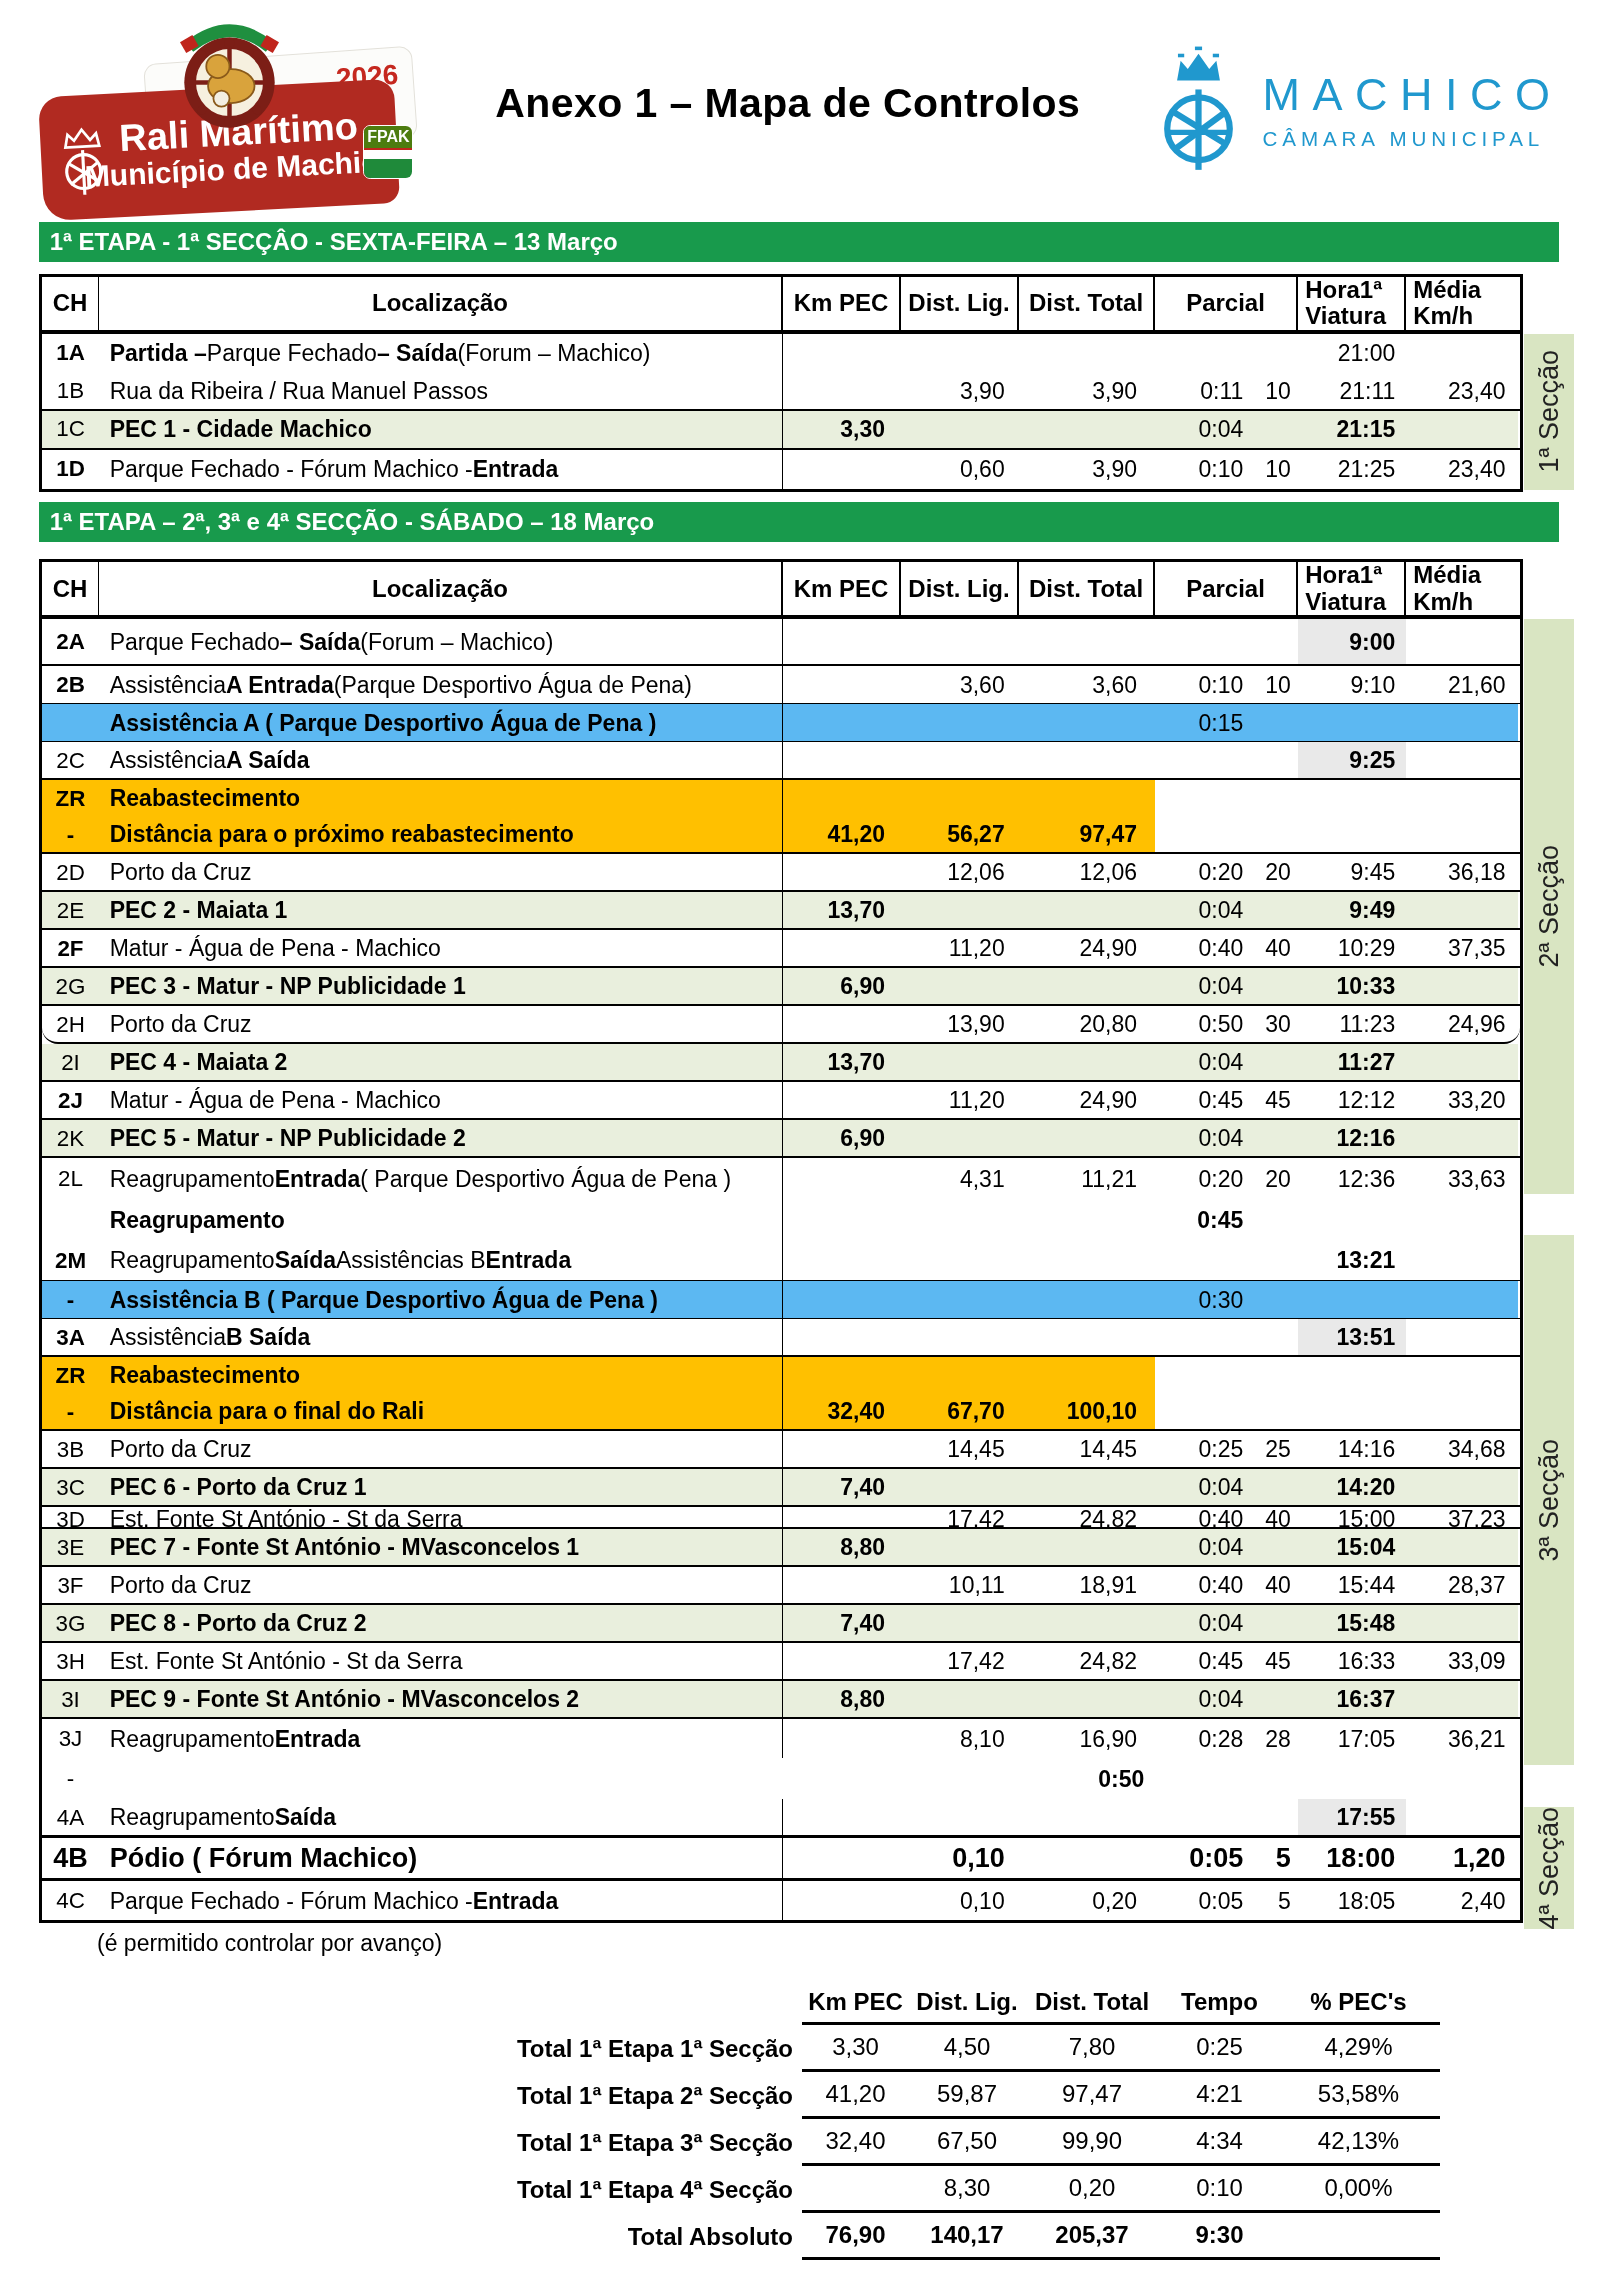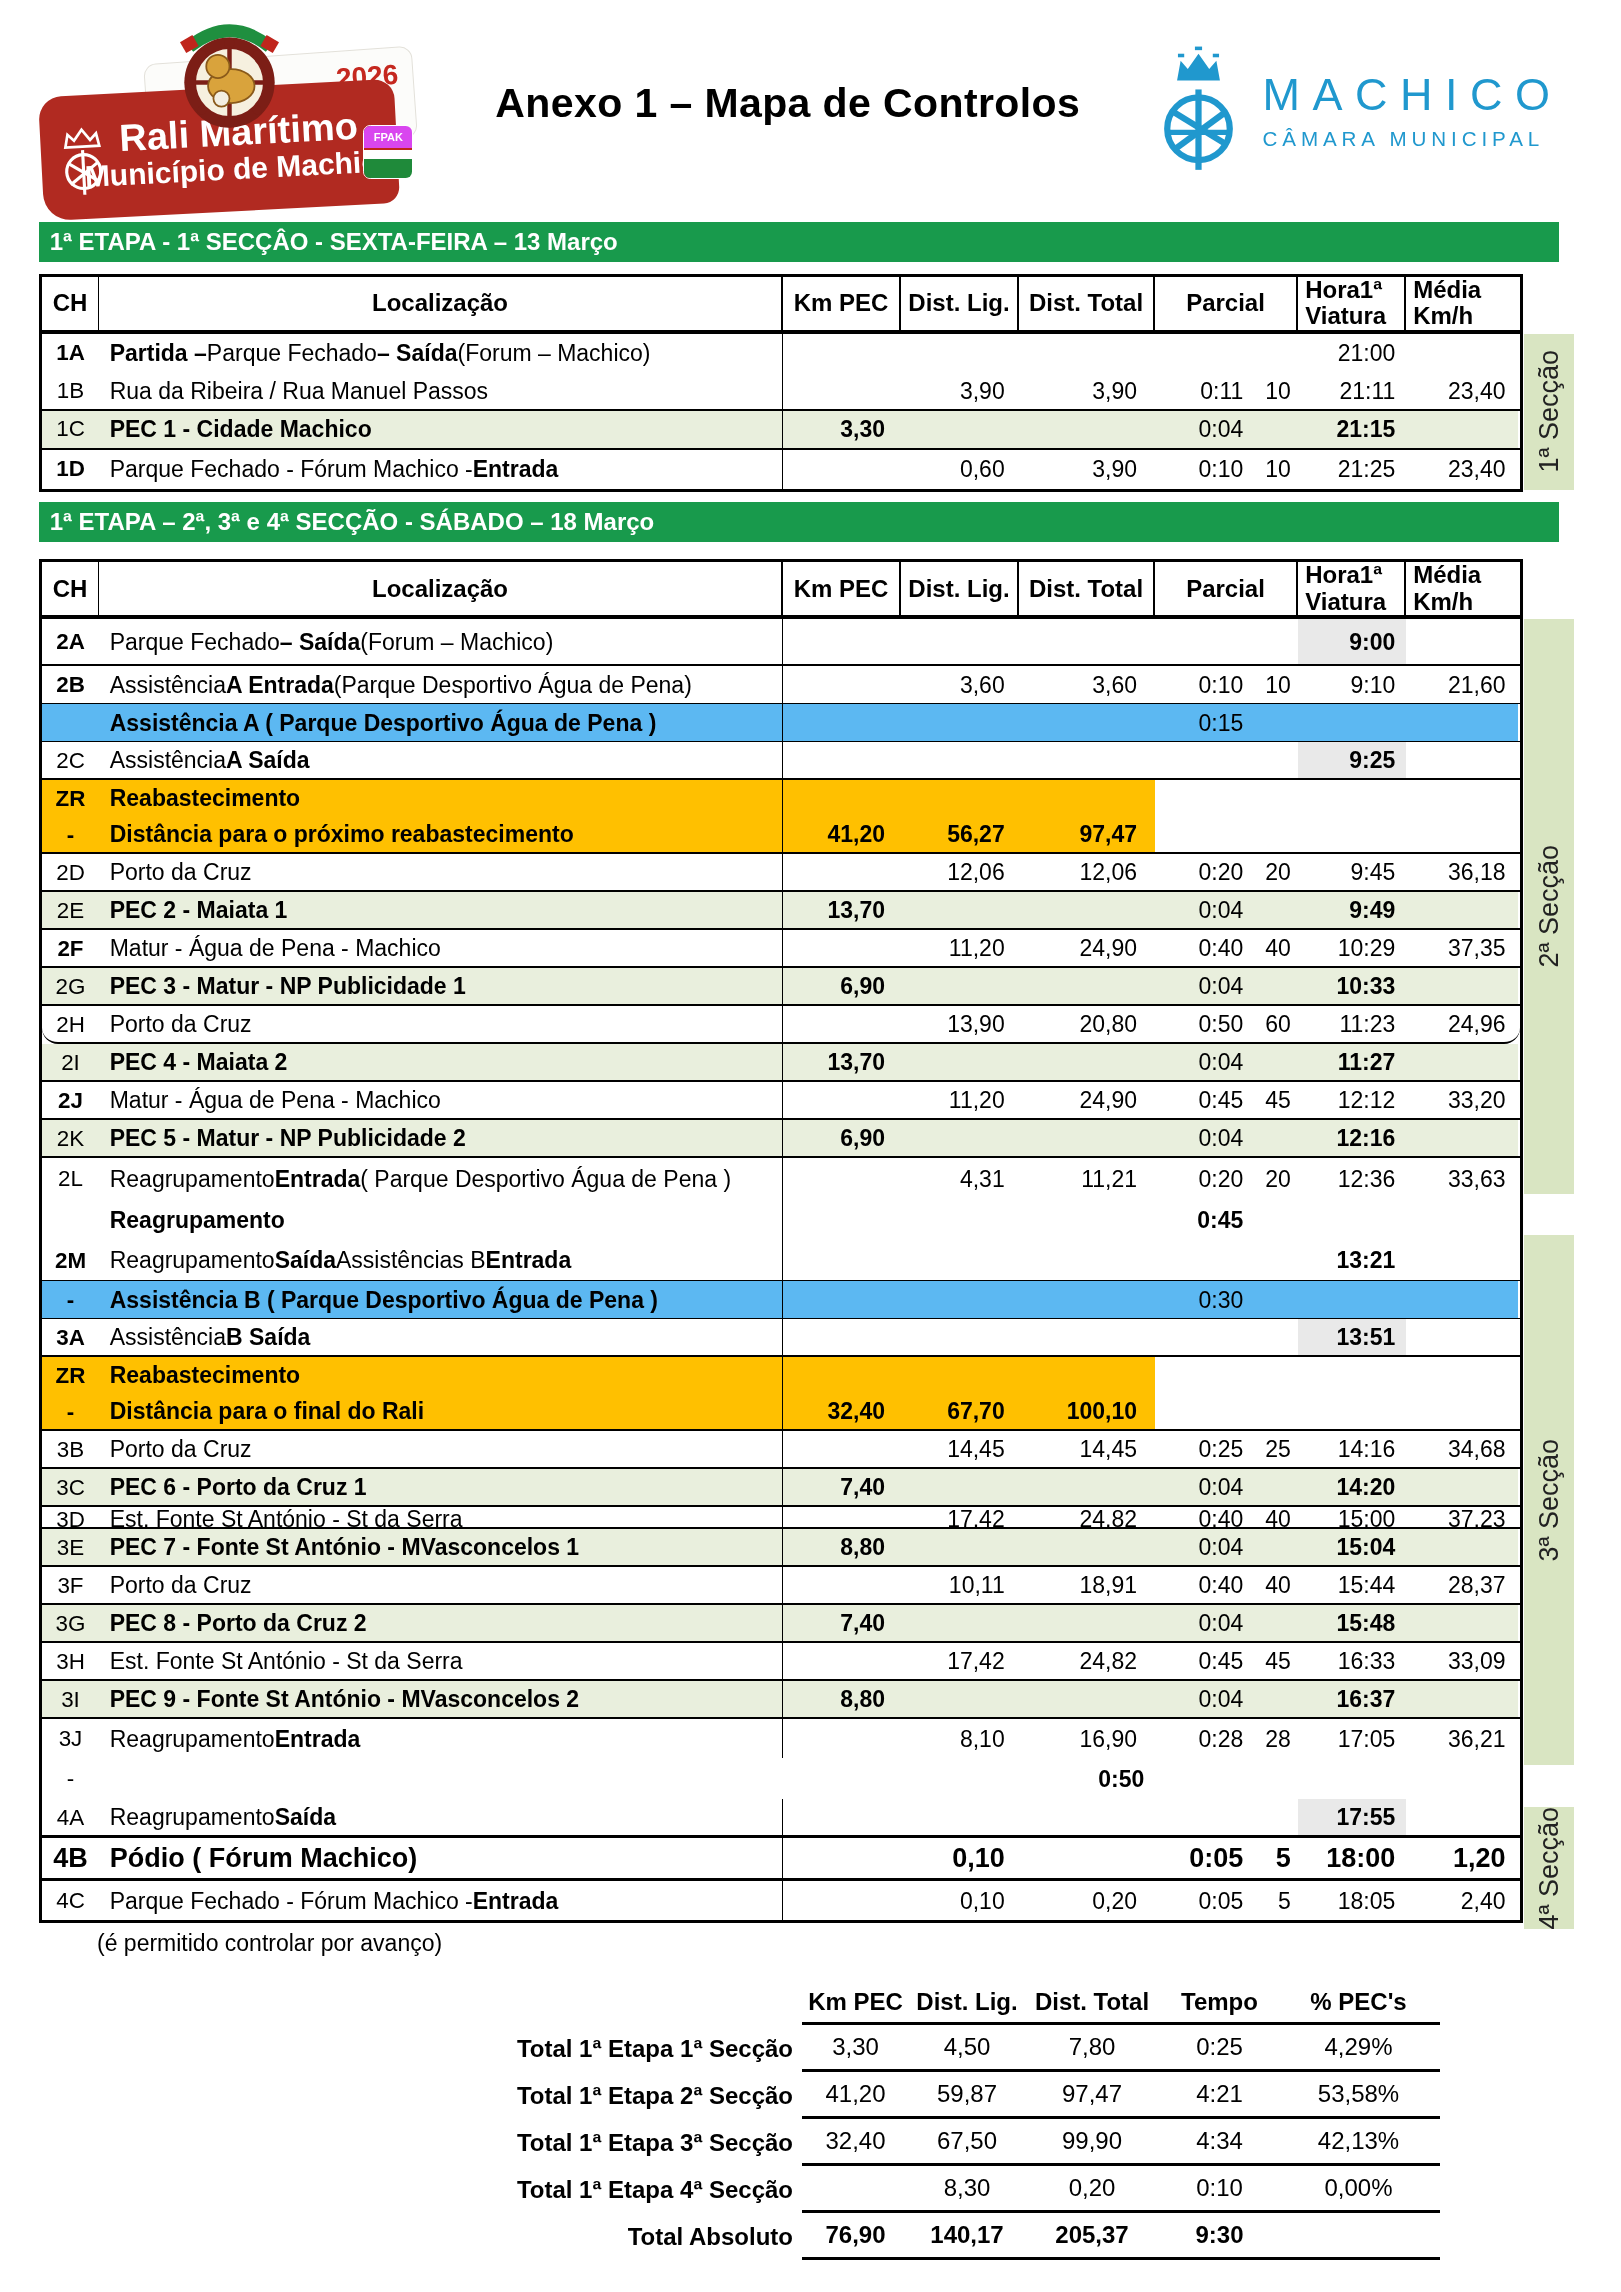--- a/index.html
+++ b/index.html
@@ -17,21 +17,21 @@
   .year{position:absolute;right:14.3px;top:10.7px;font-weight:bold;font-size:28px;color:#c5281f;}
   .plate-red{position:absolute;left:1.8px;top:72px;width:356px;height:124px;background:#b12a21;
              border-radius:23px 19.7px 16px 27px;transform:rotate(-3deg);display:flex;flex-direction:column;
              align-items:center;justify-content:center;color:#fff;padding-left:41px;box-sizing:border-box;}
   .rl1{font-size:38px;font-weight:600;line-height:1.05;}
   .rl2{font-size:30px;font-weight:600;line-height:1.1;}
   .wemblem{position:absolute;left:14.3px;top:30px;}
   .crest{position:absolute;left:136px;top:-5.4px;z-index:3;}
   .fpak{position:absolute;right:10.7px;top:109px;width:48px;height:52px;z-index:3;border-radius:7.2px;overflow:hidden;
         border:1.8px solid #fff;display:flex;flex-direction:column;}
-  .fpak .f1{flex:1.1;background:#d946ef;color:#fff;font-size:11px;font-weight:bold;display:flex;align-items:center;justify-content:center;}
+  .fpak .f1{flex:1.1;background:#4d7c0f;color:#fff;font-size:16px;font-weight:bold;display:flex;align-items:center;justify-content:center;}
   .fpak .f2{height:9px;background:#fff;border-top:2.7px solid #c0251c;}
   .fpak .f3{flex:1;background:#1f8a3a;}
 
   
   .mlogo{display:flex;align-items:center;gap:18px;width:448px;flex:0 0 auto;margin-top:-14.3px;}
   .mtext{display:flex;flex-direction:column;}
   .mname{font-size:45px;letter-spacing:12.5px;color:#2098ce;font-weight:400;white-space:nowrap;}
   .msub{font-size:20.6px;letter-spacing:4.9px;color:#2098ce;margin-top:5.4px;white-space:nowrap;}
 
   
@@ -398,21 +398,21 @@
         </div>
         <div class="trow grid9  bb3" style="height: 38px; border-radius: 16px;">
           <div class="cell cch">2H</div>
           <div class="cell cloc">
             <span>Porto da Cruz</span>
           </div>
           <div class="cell ckm num"></div>
           <div class="cell clig num">13,90</div>
           <div class="cell ctot num">20,80</div>
           <div class="cell cpar num">0:50</div>
-          <div class="cell cmin num">60</div>
+          <div class="cell cmin num">30</div>
           <div class="cell chora num">11:23</div>
           <div class="cell cmedia num">24,96</div>
         </div>
         <div class="trow grid9 pec bb3" style="height: 38px;">
           <div class="cell cch">2I</div>
           <div class="cell cloc">
             <span style="font-weight: bold;">PEC 4 - Maiata  2</span>
           </div>
           <div class="cell ckm num">13,70</div>
           <div class="cell clig num"></div>

